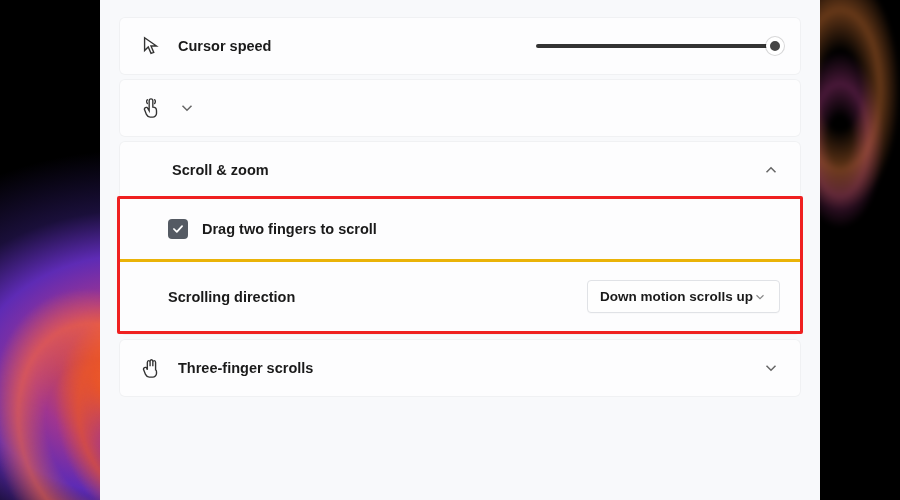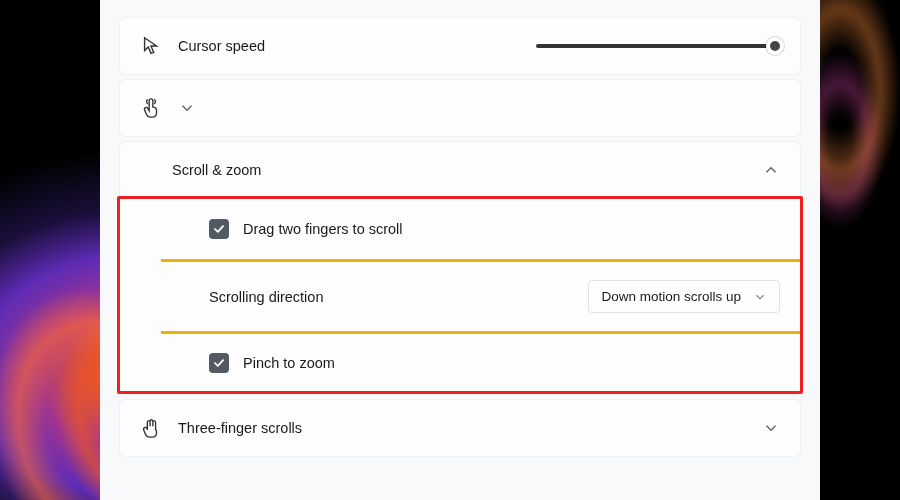--- a/index.html
+++ b/index.html
@@ -49,20 +49,21 @@
     }
     .settings-panel {
       position: absolute;
       left: 100px;
       top: 0;
       width: 720px;
       height: 500px;
       background: #f8f9fb;
       z-index: 10;
       padding: 18px 20px 0 20px;
+      font-weight: bold;
     }
     .card {
       background: #fdfdfe;
       border-radius: 5px;
       margin-bottom: 6px;
       box-shadow: 0 0 0 1px rgba(0,0,0,0.03);
     }
     .card-row {
       display: flex;
       align-items: center;
@@ -111,21 +112,20 @@
     .chevron {
       width: 18px;
       height: 18px;
       color: #666;
     }
     .expanded-section {
       border: 3px solid #ef2020;
       border-radius: 2px;
       margin: 0 -3px;
       margin-top: -2px;
-      padding-left: 41px;
     }
     .sub-row {
       display: flex;
       align-items: center;
       padding: 18px 20px 18px 48px;
       border-top: 3px solid #eab308;
       min-height: 60px;
     }
     .sub-row:first-child {
       border-top: none;
@@ -147,21 +147,20 @@
       font-size: 14.5px;
       color: #1a1a1a;
     }
     .dropdown {
       background: #fefefe;
       border: 1px solid #e0e2e6;
       border-radius: 4px;
       padding: 8px 12px;
       display: flex;
       align-items: center;
-      gap: 12px;
       font-size: 13.5px;
       color: #1a1a1a;
       min-width: 190px;
       box-shadow: 0 1px 1px rgba(0,0,0,0.02);
     }
     .dropdown .chevron {
       width: 14px;
       height: 14px;
       color: #888;
     }
@@ -238,28 +237,20 @@
         <div class="dropdown">
           <span>Down motion scrolls up</span>
           <span class="chevron">
             <svg viewBox="0 0 24 24" fill="none" stroke="currentColor" stroke-width="2">
               <path d="M6 9 L12 15 L18 9"></path>
             </svg>
           </span>
         </div>
       </div>
 
-      <div class="sub-row">
-        <span class="checkbox">
-          <svg viewBox="0 0 24 24" width="14" height="14" fill="none" stroke="currentColor" stroke-width="3" stroke-linecap="round" stroke-linejoin="round">
-            <path d="M5 12 L10 17 L19 7"></path>
-          </svg>
-        </span>
-        <span class="sub-label">Pinch to zoom</span>
-      </div>
     </div>
   </div>
 
   <div class="card">
     <div class="card-row">
       <span class="card-icon">
         <svg viewBox="0 0 24 24" fill="none" stroke="currentColor" stroke-width="1.5">
           <path d="M8 6 C8 5 8.5 4 9.5 4 C10.5 4 11 5 11 6 L11 10 L11 5 C11 4 11.5 3 12.5 3 C13.5 3 14 4 14 5 L14 10 L14 6 C14 5 14.5 4 15.5 4 C16.5 4 17 5 17 6 L17 14 C17 14 18 14 18 16 L18 18 C18 20 16 22 14 22 L10 22 C8 22 7 21 6 19 L4 14 C3.5 13 4 12 5 11.5 C6 11 7 11.5 7.5 12.5 L8 14 Z"></path>
         </svg>
       </span>

